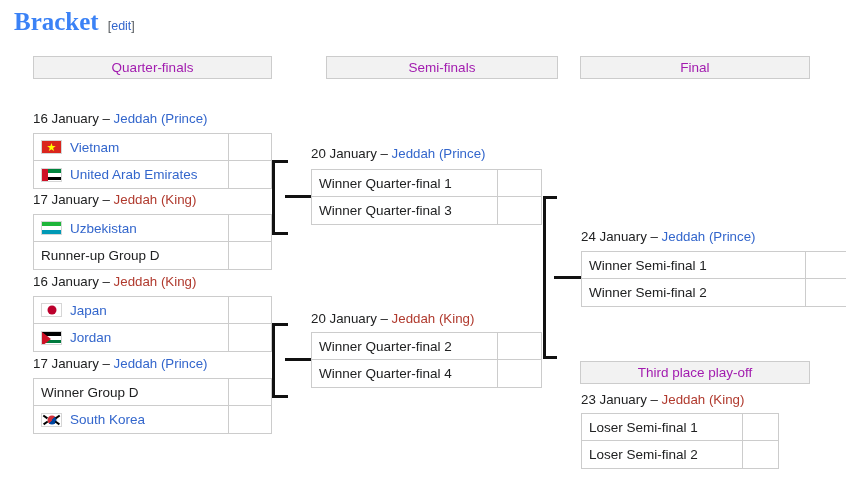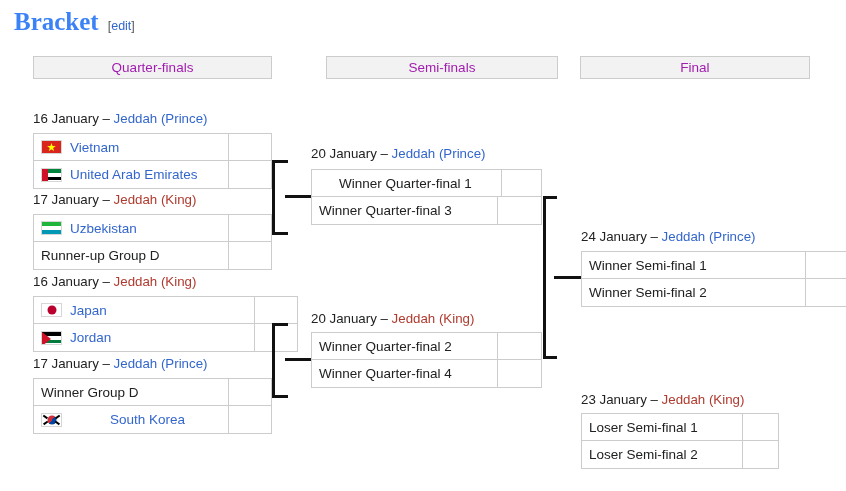--- a/index.html
+++ b/index.html
@@ -161,20 +161,23 @@
 
   <div class="round-header" style="left:33px;top:56px;width:239px;">
     <span>Quarter-finals</span>
   </div>
   <div class="round-header" style="left:326px;top:56px;width:232px;">
     <span>Semi-finals</span>
   </div>
   <div class="round-header" style="left:580px;top:56px;width:230px;">
     <span>Final</span>
   </div>
+  <div class="round-header" style="left:580px;top:361px;width:230px;">
+    <span>Third place play-off</span>
+  </div>
 
   <div class="match-date" style="left:33px;top:111px;">
     <span>16 January</span>
     <span>–</span>
     <span class="venue-prince">Jeddah (Prince)</span>
   </div>
   <div class="matchbox" style="left:33px;top:133px;width:239px;">
     <div class="mrow top">
       <div class="mcell-name" style="width:195px;">
         <span class="flag flag-vn">
@@ -224,21 +227,21 @@
       </div>
       <div class="mcell-score" style="width:42px;"></div>
     </div>
   </div>
 
   <div class="match-date" style="left:33px;top:274px;">
     <span>16 January</span>
     <span>–</span>
     <span class="venue-king">Jeddah (King)</span>
   </div>
-  <div class="matchbox" style="left:33px;top:296px;width:265px;">
+  <div class="matchbox" style="left:33px;top:296px;width:239px;">
     <div class="mrow top">
       <div class="mcell-name" style="width:195px;">
         <span class="flag flag-jp">
           <span class="fi"></span>
             <span class="disc"></span>
         </span>
         <span class="team-link">Japan</span>
       </div>
       <div class="mcell-score" style="width:42px;"></div>
     </div>
@@ -262,21 +265,21 @@
     <span class="venue-prince">Jeddah (Prince)</span>
   </div>
   <div class="matchbox" style="left:33px;top:378px;width:239px;">
     <div class="mrow top">
       <div class="mcell-name" style="width:195px;">
         <span class="team-plain">Winner Group D</span>
       </div>
       <div class="mcell-score" style="width:42px;"></div>
     </div>
     <div class="mrow">
-      <div class="mcell-name" style="width:195px;gap:40px;">
+      <div class="mcell-name" style="width:195px;">
         <span class="flag flag-kr">
           <span class="fi"></span>
             <span class="taeg"></span>
           <span class="bar b1"></span>
             <span class="bar b2"></span>
           <span class="bar b3"></span>
             <span class="bar b4"></span>
         </span>
         <span class="team-link">South Korea</span>
       </div>
@@ -284,21 +287,21 @@
     </div>
   </div>
 
   <div class="match-date" style="left:311px;top:146px;">
     <span>20 January</span>
     <span>–</span>
     <span class="venue-prince">Jeddah (Prince)</span>
   </div>
   <div class="matchbox" style="left:311px;top:169px;width:231px;">
     <div class="mrow top">
-      <div class="mcell-name" style="width:186px;margin-left:20px;">
+      <div class="mcell-name" style="width:186px;">
         <span class="team-plain">Winner Quarter-final 1</span>
       </div>
       <div class="mcell-score" style="width:43px;"></div>
     </div>
     <div class="mrow">
       <div class="mcell-name" style="width:186px;">
         <span class="team-plain">Winner Quarter-final 3</span>
       </div>
       <div class="mcell-score" style="width:43px;"></div>
     </div>

